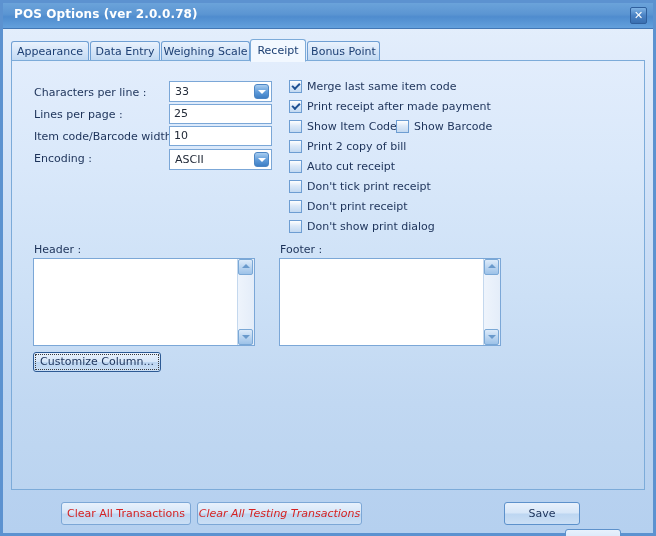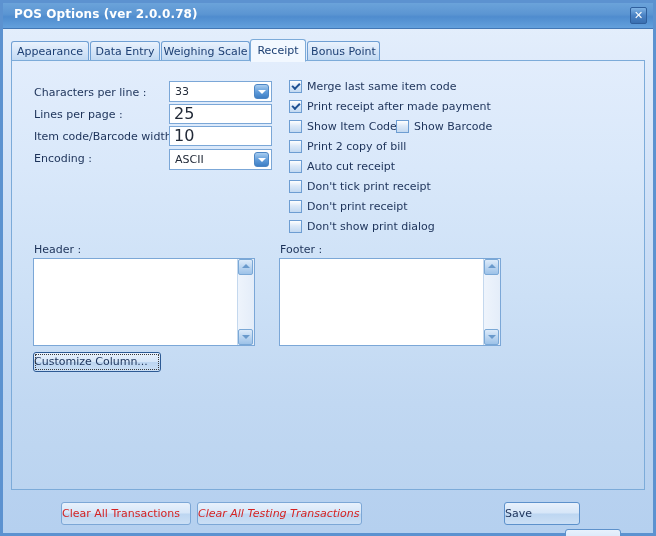--- a/index.html
+++ b/index.html
@@ -72,21 +72,21 @@
     background:linear-gradient(to bottom,#e2edfc 0%,#d9e8fa 25%,#cce0f6 55%,#c1d8f2 80%,#bbd4f0 100%);
   }
 
   
   .field-label{
     position:absolute;font-size:11px;color:#1c3259;white-space:nowrap;
   }
   .textbox{
     position:absolute;box-sizing:border-box;height:20px;
     background:#ffffff;border:1px solid #7ba7d7;
-    font-size:16px;color:#222a38;
+    font-size:11px;color:#222a38;
     padding:0 4px;line-height:18px;
     font-family:"DejaVu Sans","Liberation Sans",sans-serif;
   }
   .combo{
     position:absolute;box-sizing:border-box;height:21px;
     background:#ffffff;border:1px solid #7ba7d7;
   }
   .combo .val{
     position:absolute;left:5px;top:3px;font-size:11px;color:#222a38;
   }
@@ -146,21 +146,21 @@
   }
   .sbtn.up:after{top:4px;border-bottom:4px solid #6a9acc;}
   .sbtn.dn:after{top:5px;border-top:4px solid #6a9acc;}
 
   
   .btn{
     position:absolute;box-sizing:border-box;height:23px;
     background:linear-gradient(to bottom,#e8f1fc 0%,#d6e6f8 48%,#bdd6f1 52%,#cbdff5 100%);
     border:1px solid #5d91cb;border-radius:3px;
     font-size:11px;color:#1c3259;
-    line-height:21px;white-space:nowrap;
+    text-align:center;line-height:21px;white-space:nowrap;
     cursor:pointer;
     font-family:"DejaVu Sans","Liberation Sans",sans-serif;
   }
   .btn.danger{color:#d42323;border-color:#7ca7d6;margin-left:44px;}
   .btn.dotted{
     border:1px solid #2d5a94;
     outline:1px dotted #3a3a3a;outline-offset:-3px;
   }
 </style>
 </head>

